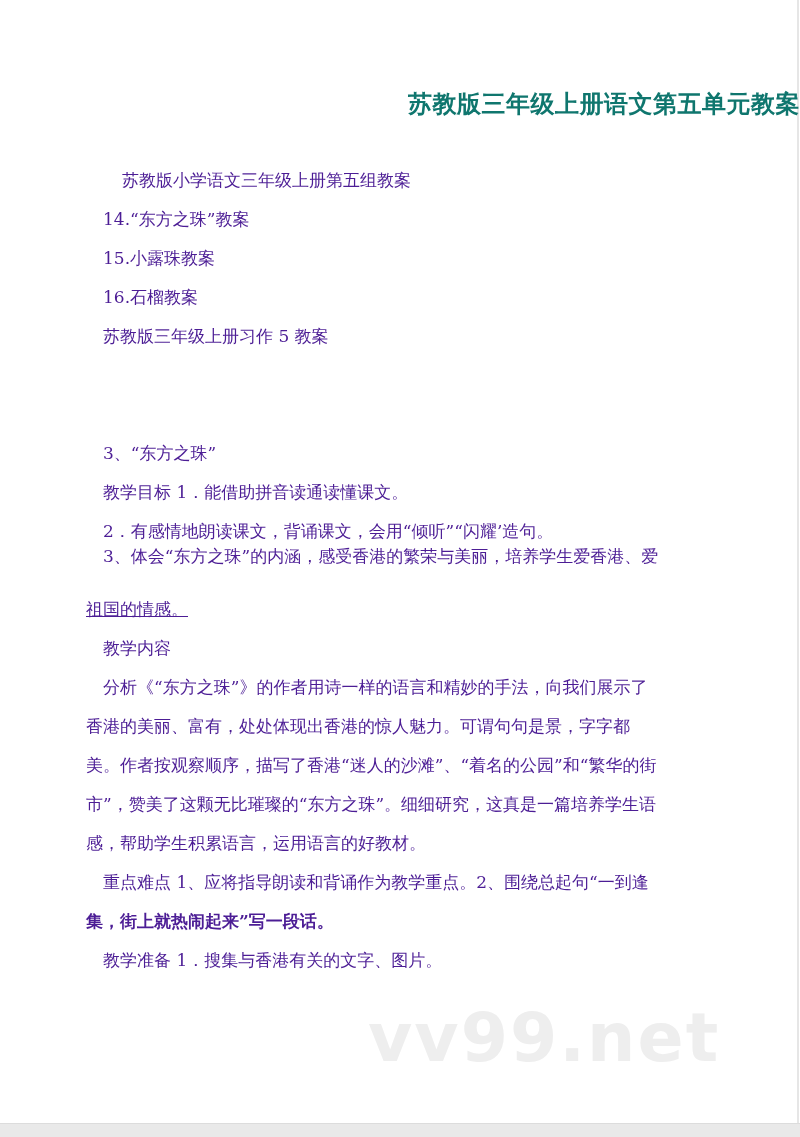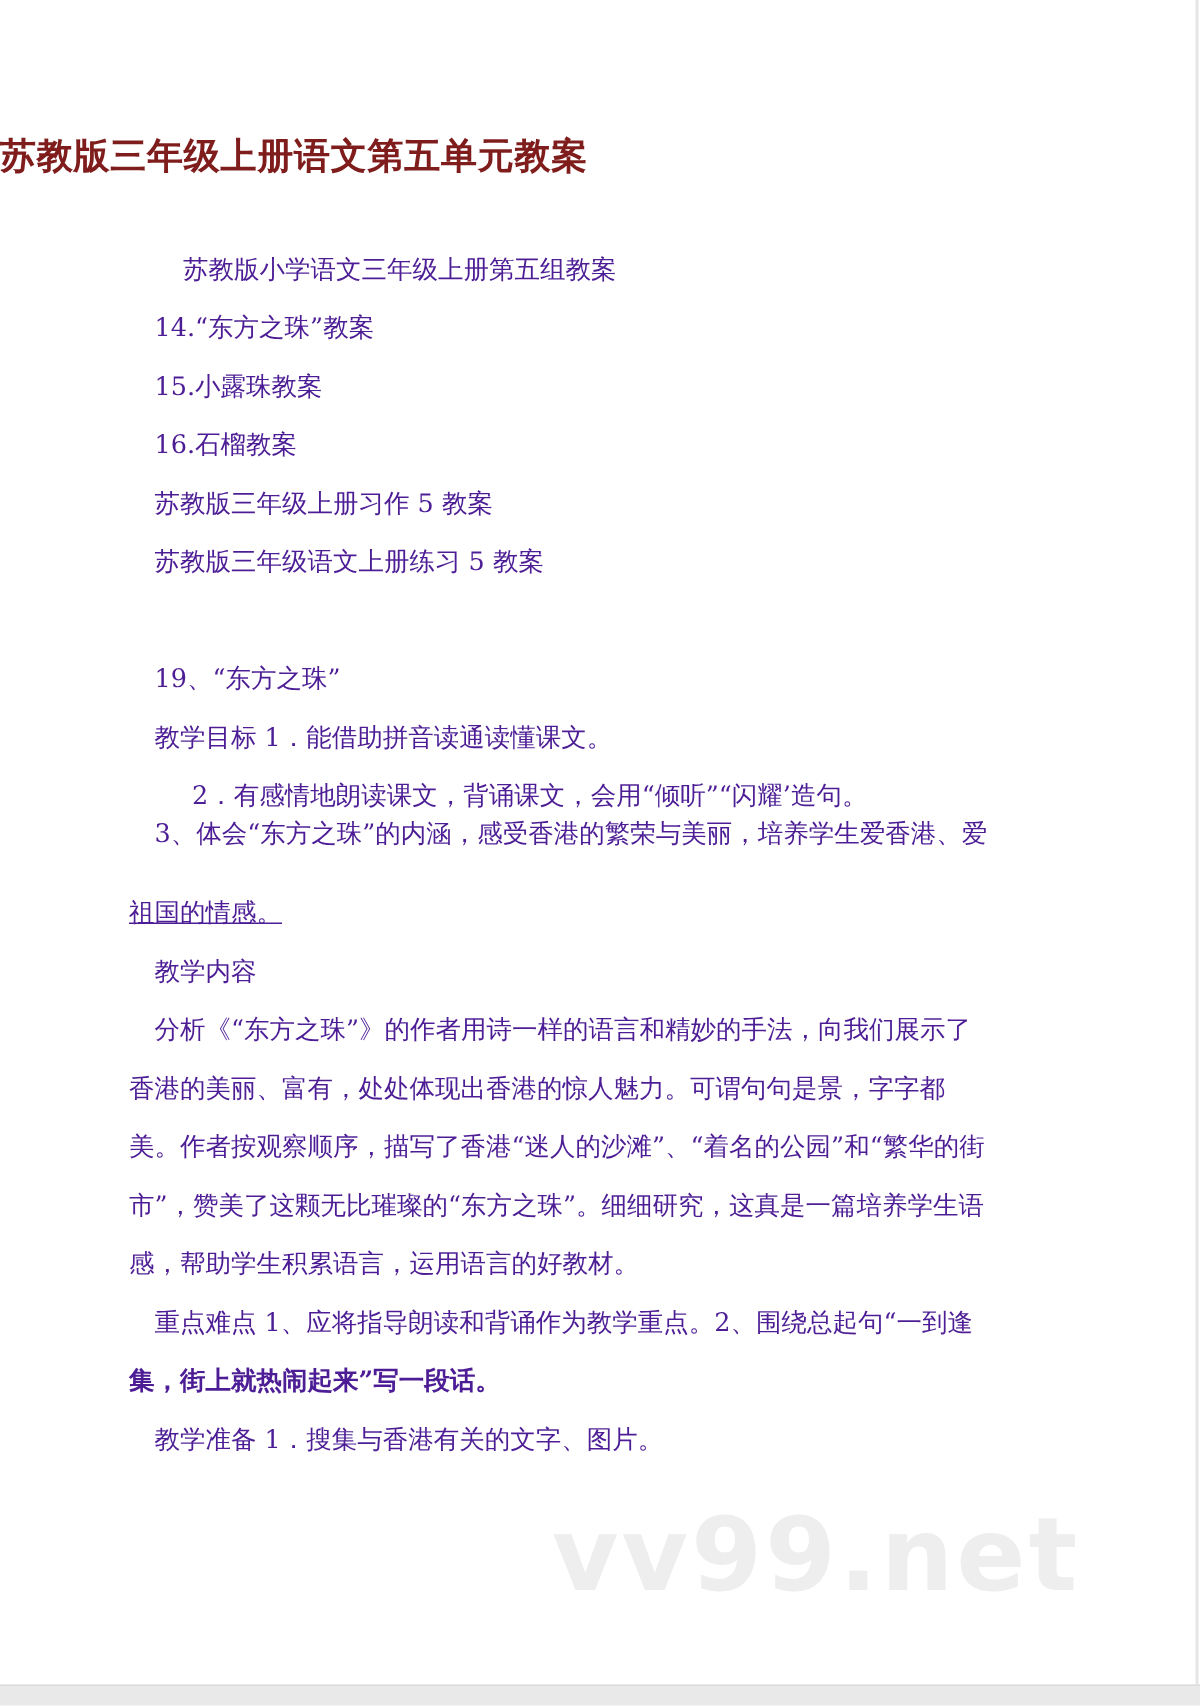--- a/index.html
+++ b/index.html
@@ -31,26 +31,26 @@
       width: 800px;
       height: 14px;
       background: #e9e9e9;
       border-top: 1px solid #dcdcdc;
     }
     .title {
       position: absolute;
       left: 0;
       width: 800px;
       top: 88px;
-      text-align: left;
+      text-align: right;
       font-family: "DejaVu Sans", "Liberation Sans", sans-serif;
       font-weight: bold;
       font-size: 24px;
       letter-spacing: 0.5px;
-      color: #7f1d1d;
+      color: #0f766e;
     }
     .line {
       position: absolute;
       font-size: 17px;
       line-height: 24px;
       white-space: nowrap;
       color: #4c1d95;
     }
     .watermark {
       position: absolute;
@@ -69,26 +69,25 @@
 
 <div class="page">
 
   <div class="title">苏教版三年级上册语文第五单元教案</div>
 
   <div class="line" style="left:122px; top:168px;">苏教版小学语文三年级上册第五组教案</div>
   <div class="line" style="left:103px; top:207px;">14.“东方之珠”教案</div>
   <div class="line" style="left:103px; top:246px;">15.小露珠教案</div>
   <div class="line" style="left:103px; top:285px;">16.石榴教案</div>
   <div class="line" style="left:103px; top:324px;">苏教版三年级上册习作 5 教案</div>
-  <div class="line" style="left:103px; top:363px;">苏教版三年级语文上册练习 5 教案</div>
 
-  <div class="line" style="left:103px; top:441px;">19、“东方之珠”</div>
+  <div class="line" style="left:103px; top:441px;">3、“东方之珠”</div>
 
   <div class="line" style="left:103px; top:480px;">教学目标 1．能借助拼音读通读懂课文。</div>
-  <div class="line" style="left:103px; top:519px;margin-left:25px;">2．有感情地朗读课文，背诵课文，会用“倾听”“闪耀’造句。</div>
+  <div class="line" style="left:103px; top:519px;">2．有感情地朗读课文，背诵课文，会用“倾听”“闪耀’造句。</div>
   <div class="line" style="left:103px; top:544px;">3、体会“东方之珠”的内涵，感受香港的繁荣与美丽，培养学生爱香港、爱</div>
   <div class="line" style="left:86px; top:597px;text-decoration:underline;">祖国的情感。</div>
 
   <div class="line" style="left:103px; top:636px;">教学内容</div>
 
   <div class="line" style="left:103px; top:675px;">分析《“东方之珠”》的作者用诗一样的语言和精妙的手法，向我们展示了</div>
   <div class="line" style="left:86px; top:753px;">美。作者按观察顺序，描写了香港“迷人的沙滩”、“着名的公园”和“繁华的街</div>
   <div class="line" style="left:86px; top:714px;">香港的美丽、富有，处处体现出香港的惊人魅力。可谓句句是景，字字都</div>
   <div class="line" style="left:86px; top:792px;">市”，赞美了这颗无比璀璨的“东方之珠”。细细研究，这真是一篇培养学生语</div>
   <div class="line" style="left:86px; top:831px;">感，帮助学生积累语言，运用语言的好教材。</div>

